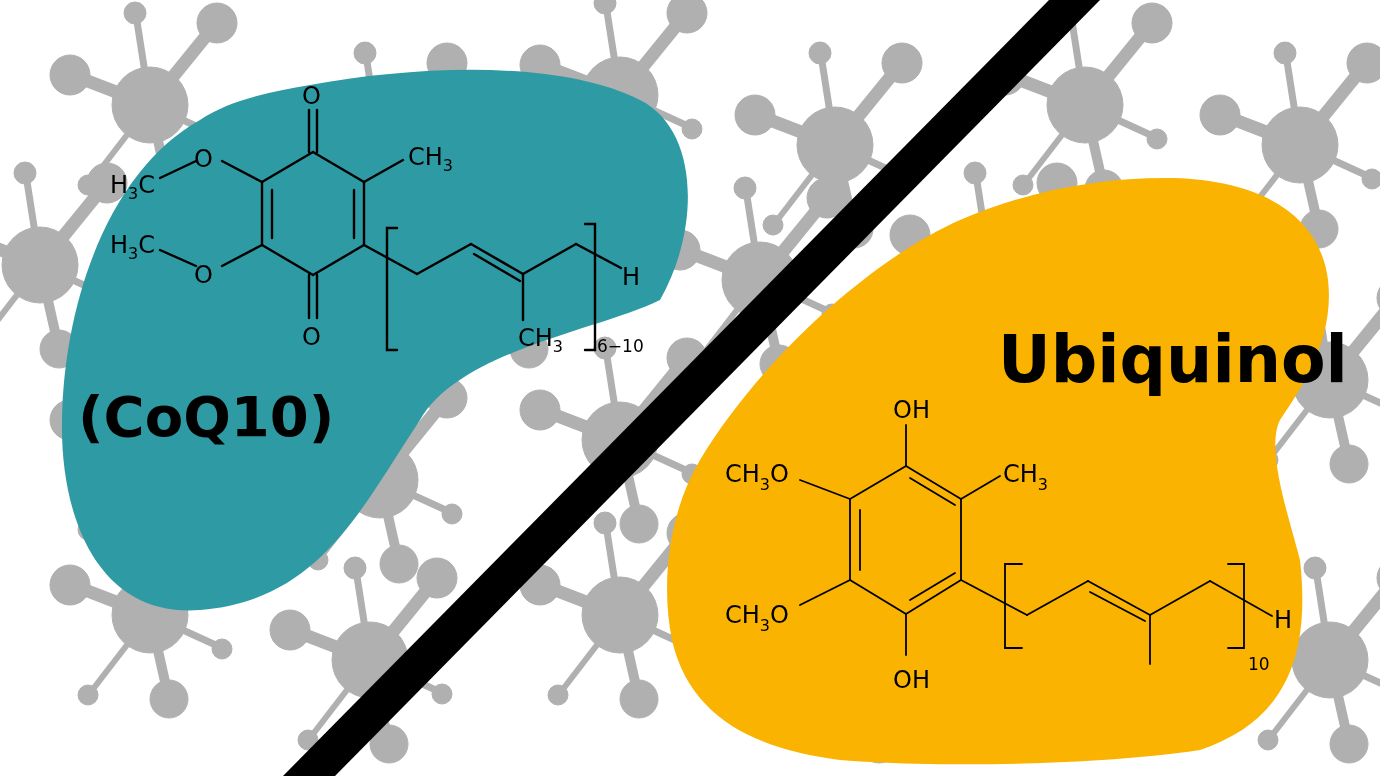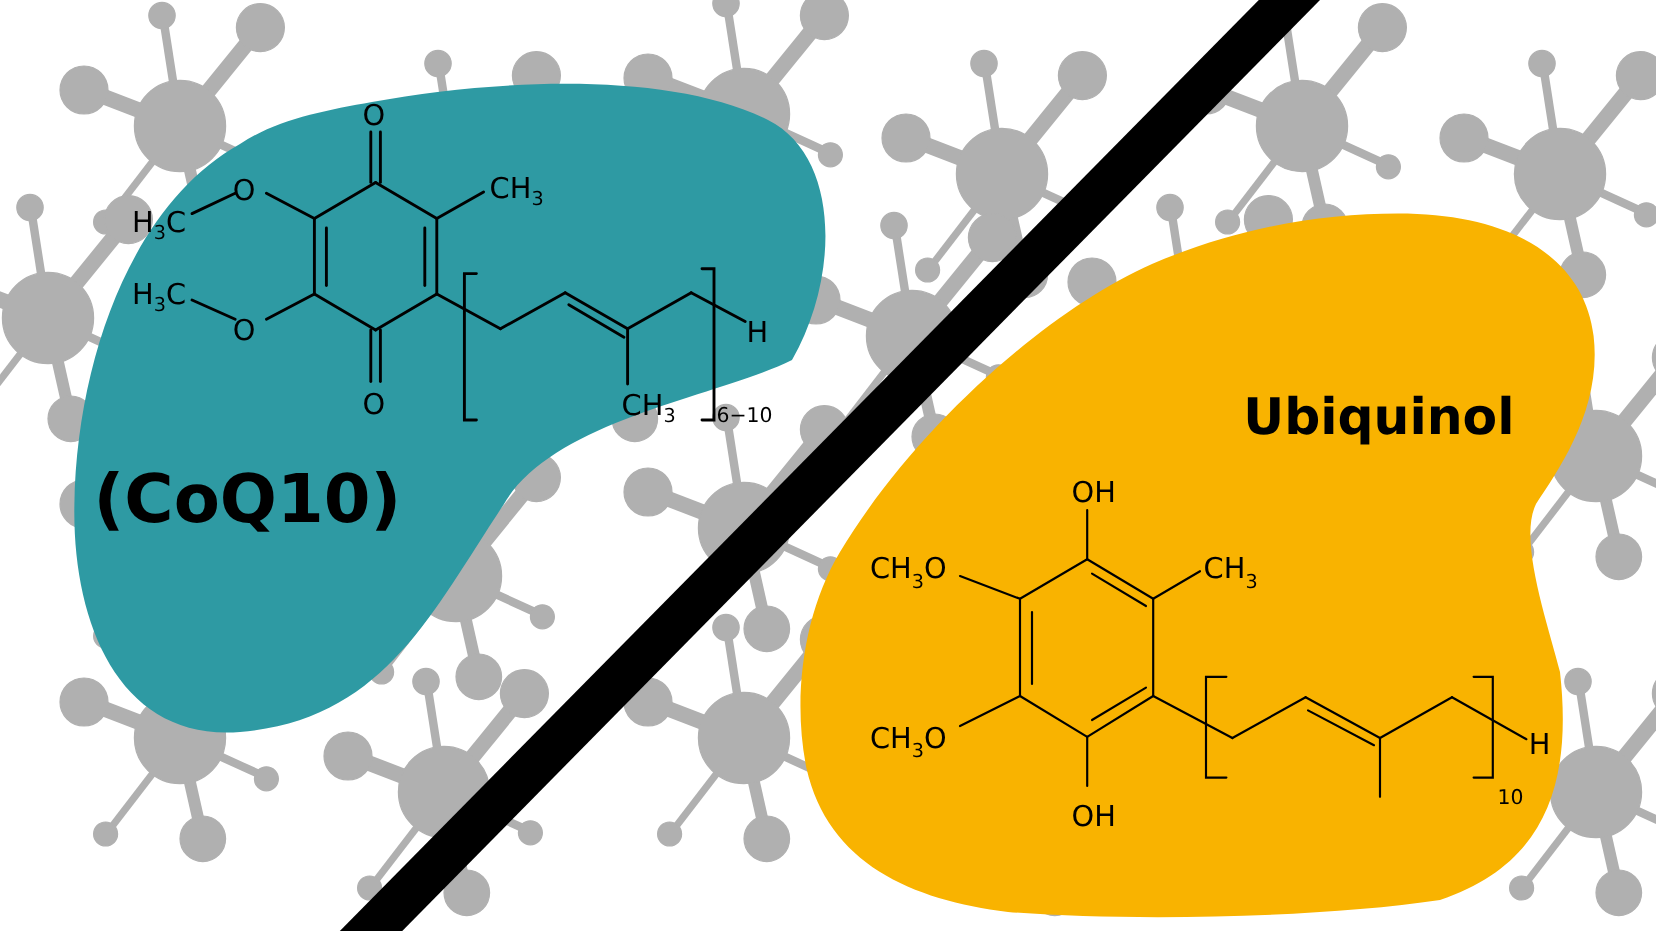--- a/index.html
+++ b/index.html
@@ -152,13 +152,13 @@
   <text x="725" y="623" font-size="24"><tspan>CH</tspan><tspan font-size="16" dy="8">3</tspan><tspan dy="-8">O</tspan></text>
   <text x="1003" y="482" font-size="24"><tspan>CH</tspan><tspan font-size="16" dy="8">3</tspan></text>
   <text x="1274" y="628" font-size="24">H</text>
   <text x="1248" y="670" font-size="17">10</text>
 </svg>
 
 <div class="title" style="left:78px; top:365px; font-size:56px;">
   <div style="margin-top:24px;">(CoQ10)</div>
 </div>
 
-<div class="title" style="left:1036px; top:327px; font-size:42px;">Ubiquinol</div>
+<div class="title" style="left:998px; top:327px; font-size:65px;">Ubiquinol</div>
 
 </body></html>

